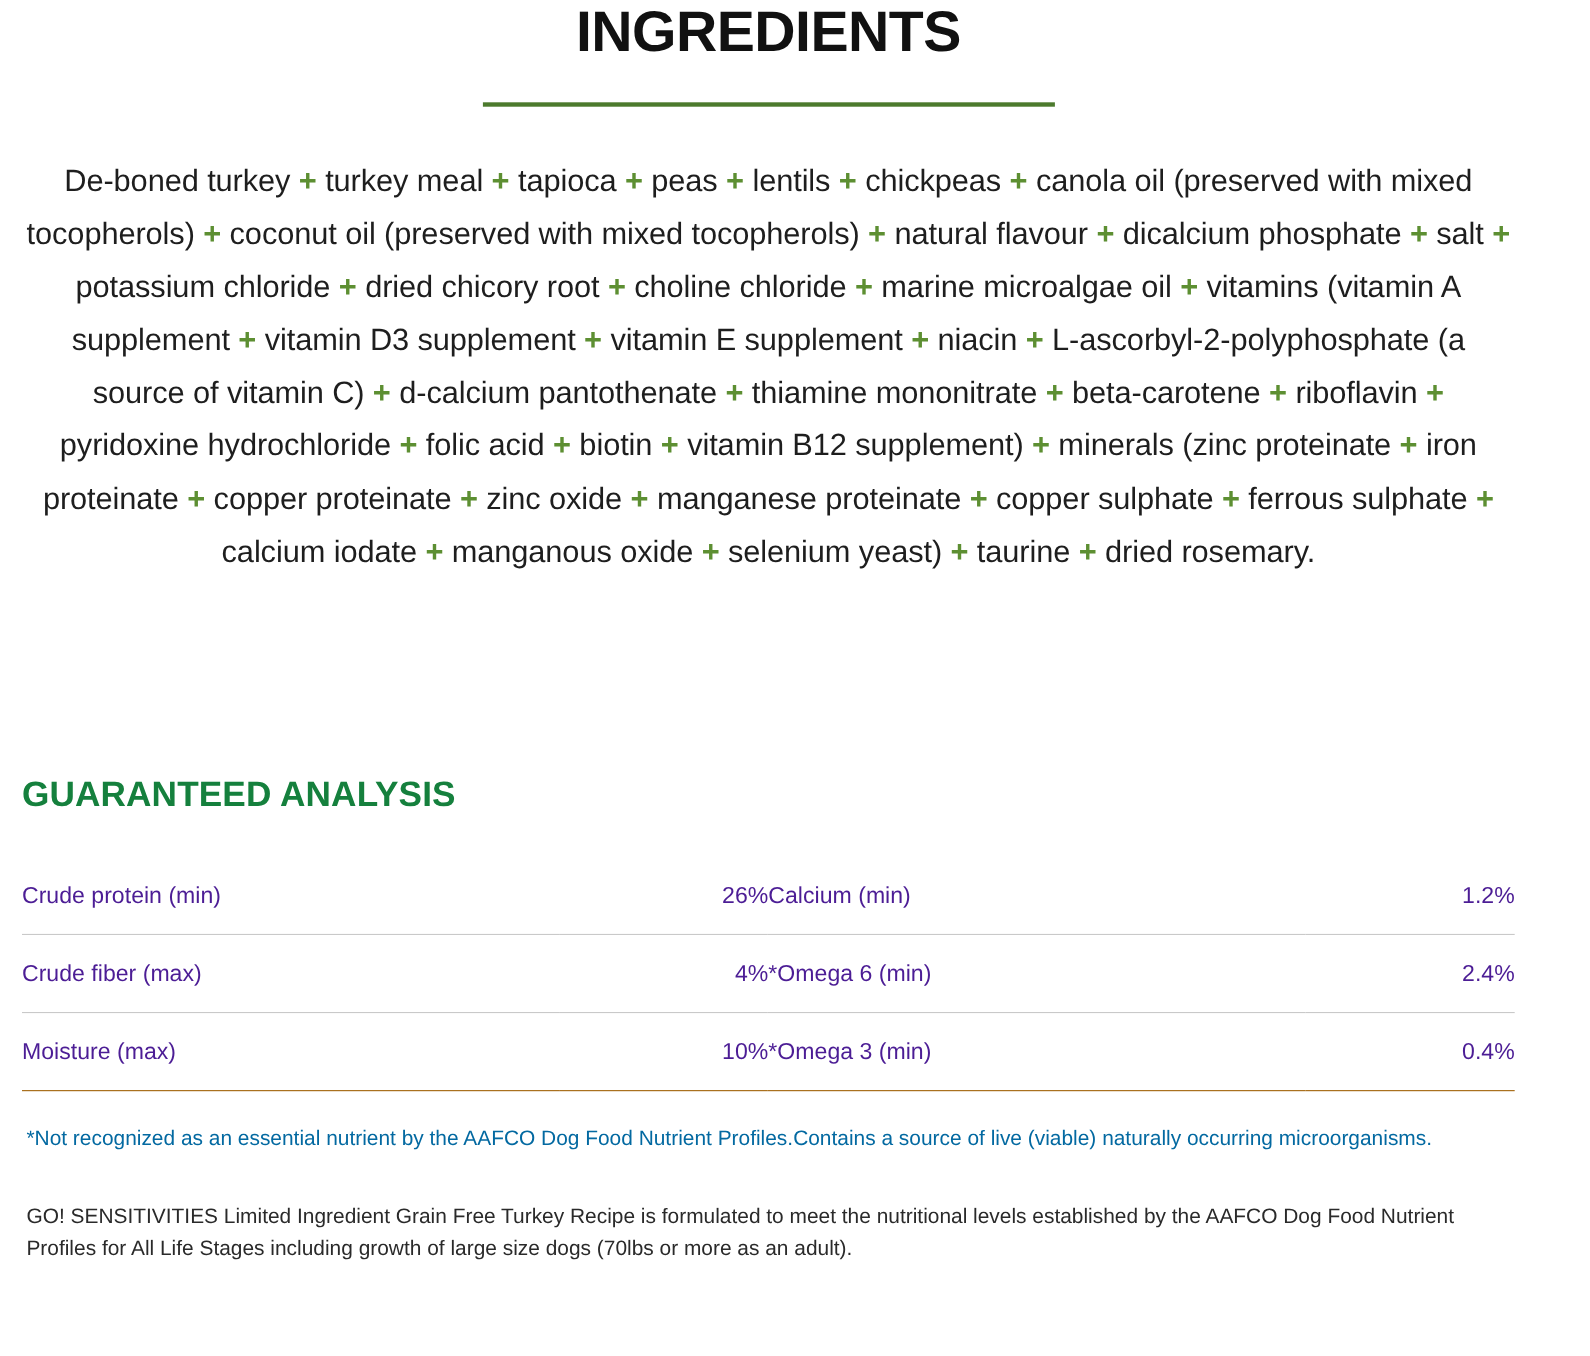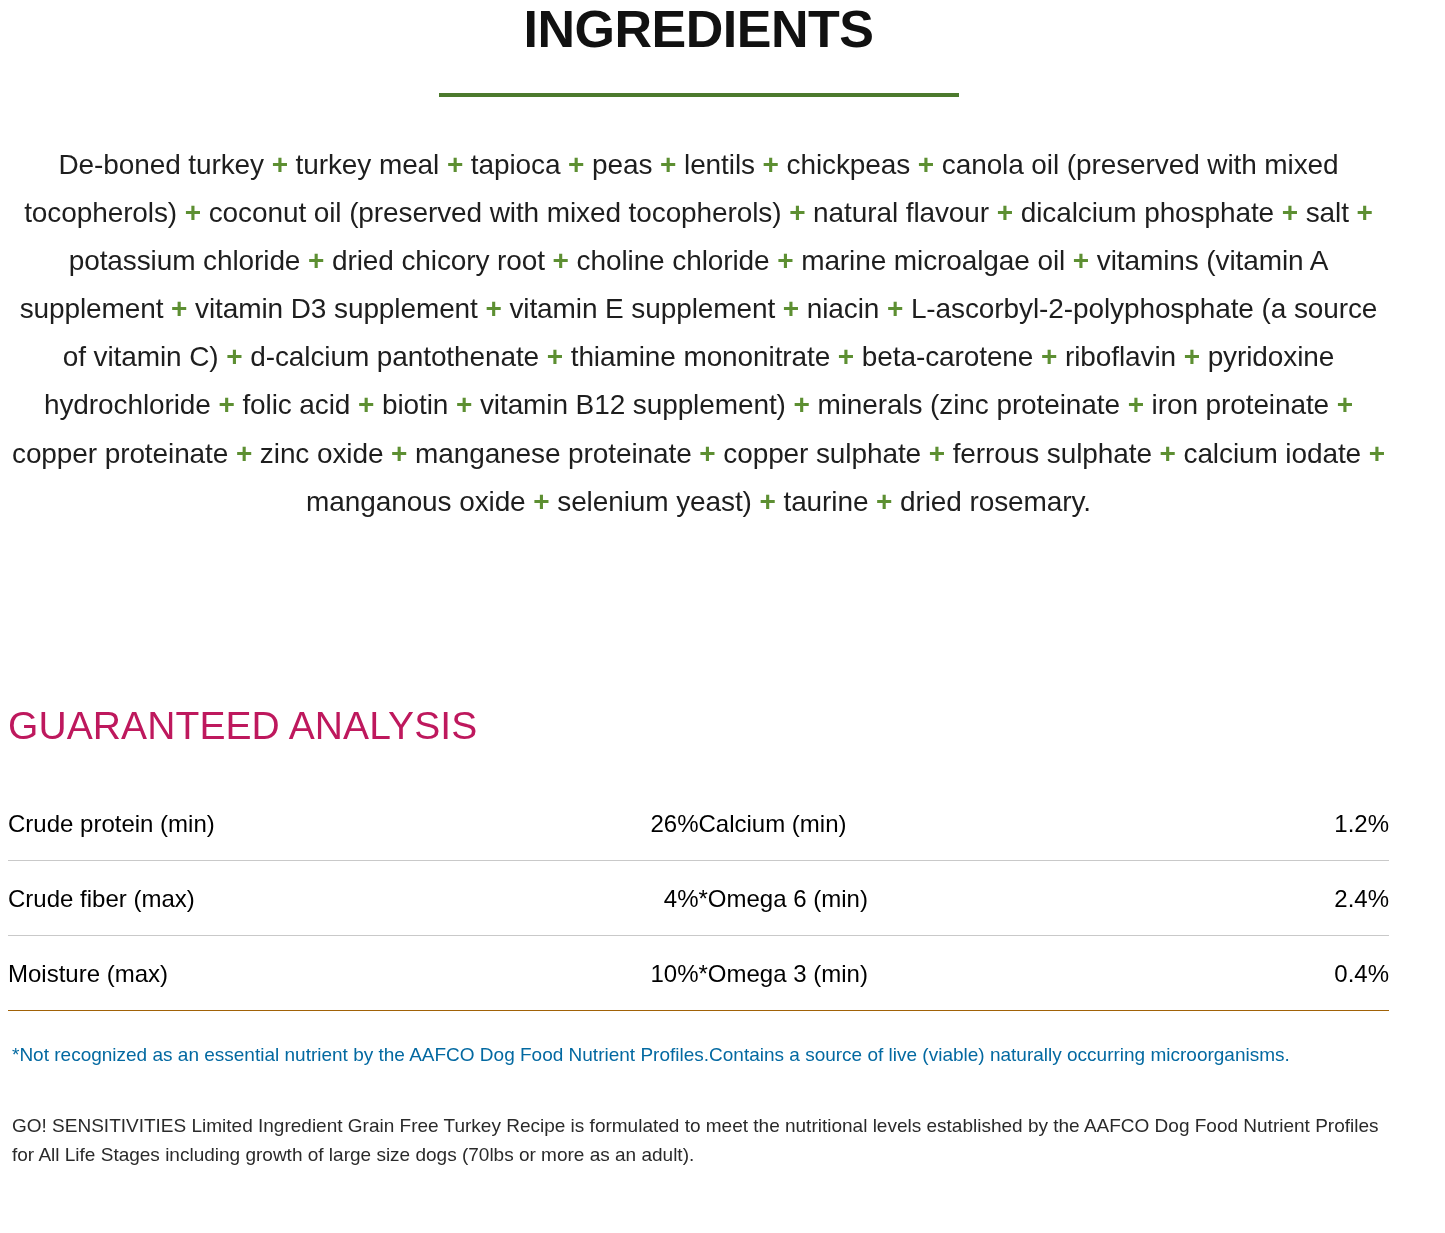--- a/index.html
+++ b/index.html
@@ -12,21 +12,21 @@
     height: 1233px;
     font-family: "Liberation Sans", sans-serif;
     color: #1a1a1a;
     -webkit-font-smoothing: antialiased;
   }
   .page {
     position: relative;
     width: 1397px;
     height: 1233px;
     box-sizing: border-box;
-    padding: 0 8px;
+    padding: 0 20px;
   }
 
   
   .ingredients-title {
     text-align: center;
     font-size: 52px;
     font-weight: 800;
     letter-spacing: -0.5px;
     color: #111111;
     margin: 0;
@@ -52,34 +52,34 @@
   }
   .plus {
     color: #5d8f32;
     font-weight: 700;
   }
 
   
   .ga-title {
     margin: 0;
     padding-top: 150px;
-    font-size: 39px;
-    font-weight: 400;
+    font-size: 32px;
+    font-weight: 700;
     letter-spacing: 0.1px;
-    color: #be185d;
+    color: #15803d;
   }
   .ga-table {
     width: 100%;
     border-collapse: collapse;
     margin-top: 38px;
     table-layout: fixed;
   }
   .ga-table td {
-    font-size: 24px;
-    color: #000000;
+    font-size: 21px;
+    color: #4c1d95;
     padding: 24px 0 22px 0;
     border-bottom: 1px solid #c9c9c9;
     vertical-align: middle;
   }
   .ga-table tr:last-child td {
     border-bottom: 1px solid #a16207;
   }
   .col-label-1 { width: 36%; padding-left: 4px; }
   .col-val-1   { width: 14%; text-align: right; padding-right: 36px; }
   .col-label-2 { width: 36%; padding-left: 2px; }

